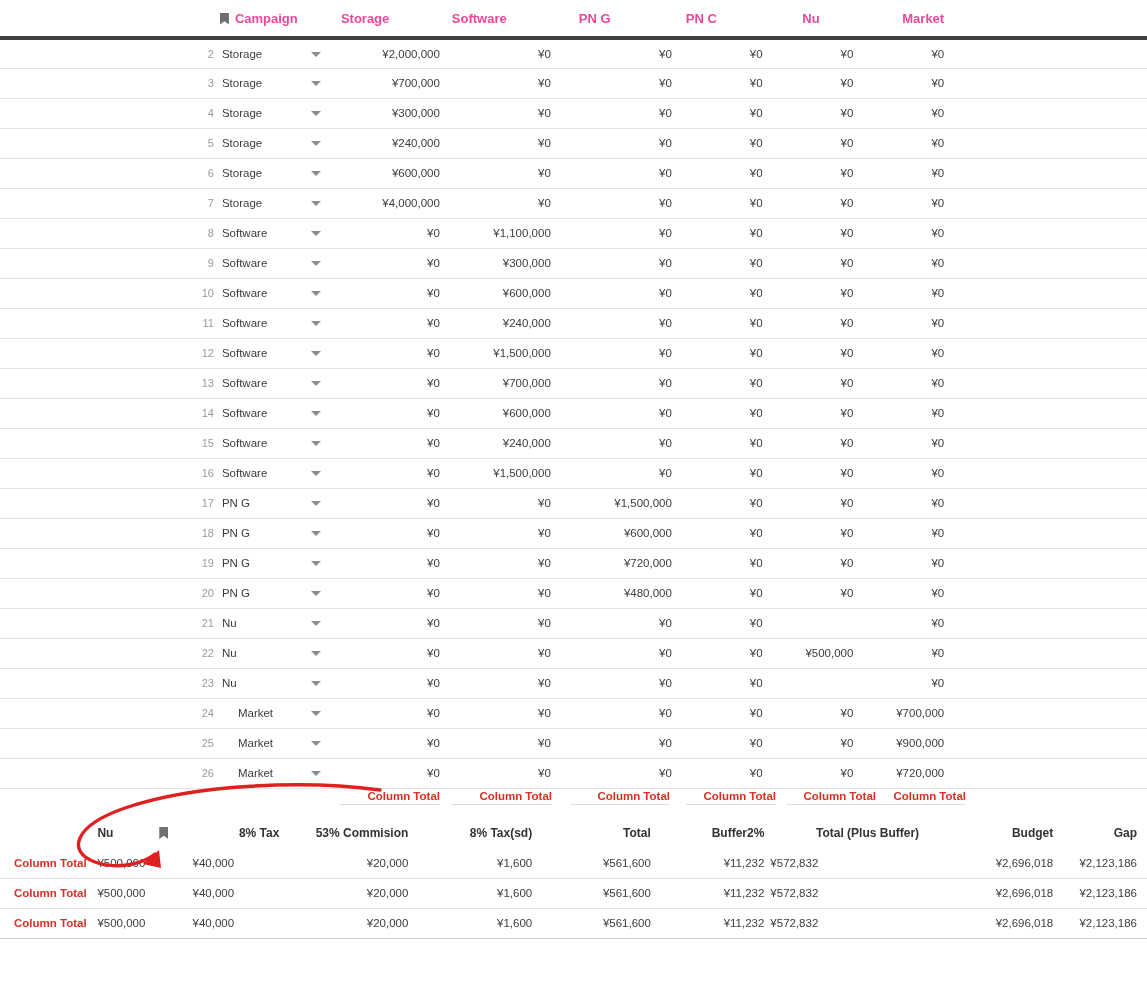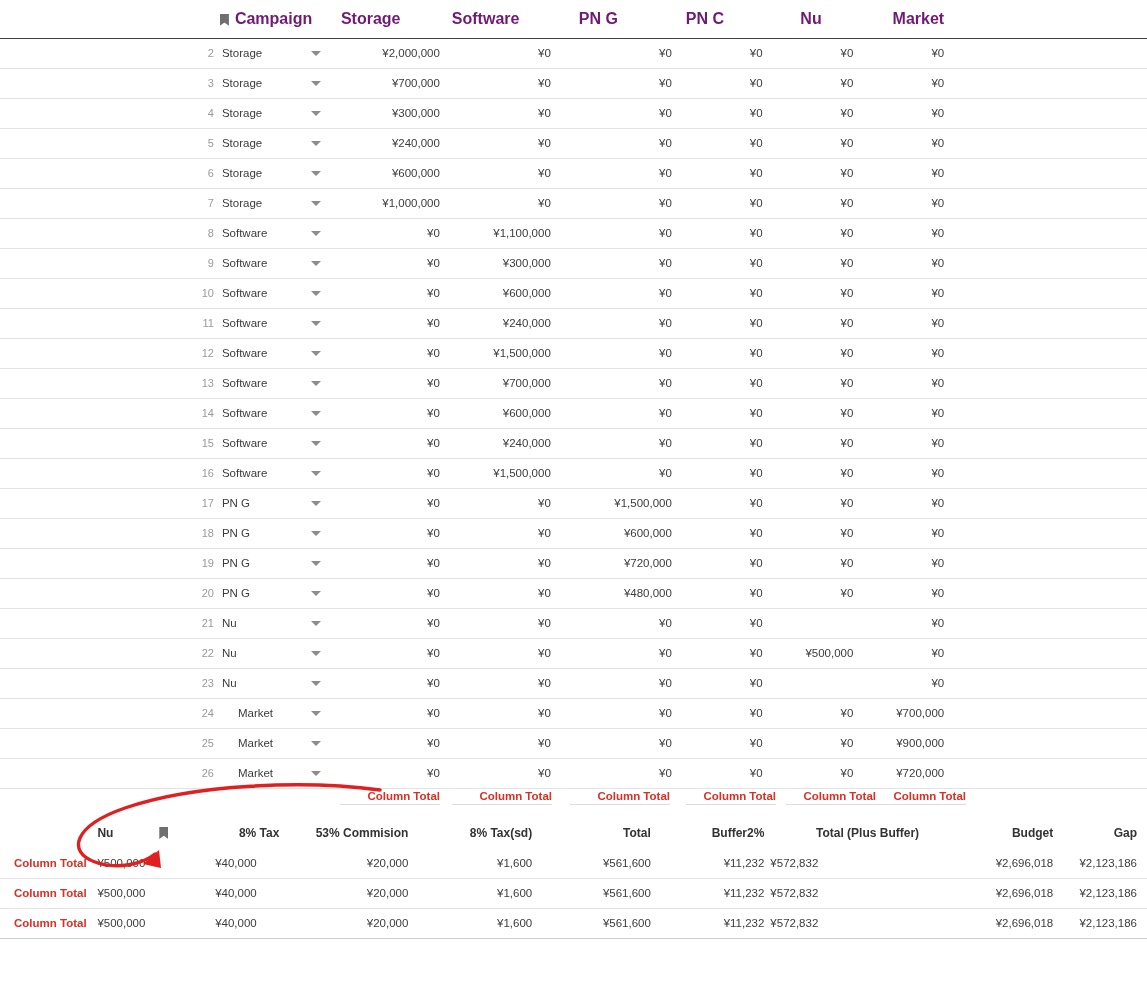--- a/index.html
+++ b/index.html
@@ -43,24 +43,24 @@
   .c-storage  { width: 110px; text-align: right; padding-right: 6px !important; }
   .c-software { width: 110px; text-align: right; padding-right: 6px !important; }
   .c-png      { width: 120px; text-align: right; padding-right: 6px !important; }
   .c-pnc      { width: 90px;  text-align: right; padding-right: 6px !important; }
   .c-nu       { width: 90px;  text-align: right; padding-right: 6px !important; }
   .c-market   { width: 90px;  text-align: right; padding-right: 6px !important; }
   .c-tail     { width: 195px; }
 
   .hrow th {
     height: 38px;
-    font-size: 16px;
+    font-size: 13px;
     font-weight: bold;
-    color: #701a75;
-    border-bottom: 1px solid #404040;
+    color: #ec4899;
+    border-bottom: 4px solid #404040;
   }
   .hrow th.left  { text-align: left; }
   .hrow th.right { text-align: right; padding-right: 6px !important; }
   .hrow th.center{ text-align: center; }
 
   .drow td { height: 30px; }
   .drow td.label { text-align: left; padding-left: 2px !important; }
   .drow td.label.indent { padding-left: 18px !important; }
 
   .bookmark {
@@ -98,21 +98,21 @@
     border-bottom: 1px solid #dcdcdc;
     padding-bottom: 2px;
     white-space: nowrap;
   }
 
   
   #bottom-table { left: 0; top: 818px; width: 1147px; }
   .b-ct      { width: 62px;  text-align: left;  color:#d93025; font-weight: bold; font-size: 11.5px; padding-left: 14px !important;}
   .b-nu      { width: 60px;  text-align: left;  padding-left: 8px !important; }
   .b-flag    { width: 40px;  text-align: left;  padding-left: 8px !important; }
-  .b-tax8    { width: 90px;  text-align: center; padding-right: 6px !important; }
+  .b-tax8    { width: 90px;  text-align: left; padding-right: 6px !important; }
   .b-com4    { width: 125px; text-align: right; padding-right: 6px !important; }
   .b-tax8sd  { width: 120px; text-align: right; padding-right: 6px !important; }
   .b-total   { width: 115px; text-align: right; padding-right: 6px !important; }
   .b-buffer  { width: 110px; text-align: right; padding-right: 6px !important; }
   .b-plus    { width: 150px; text-align: left; padding-right: 6px !important; }
   .b-budget  { width: 130px; text-align: right; padding-right: 6px !important; }
   .b-gap     { width: 85px;  text-align: right; padding-right: 10px !important; }
 
   .bhead th {
     height: 30px;
@@ -222,21 +222,21 @@
           <td class="c-pnc">¥0</td>
           <td class="c-nu">¥0</td>
           <td class="c-market">¥0</td>
           <td class="c-tail"></td>
         </tr>
         <tr class="drow rowline">
           <td class="c-gutter"></td>
           <td class="c-rownum">7</td>
           <td class="c-campaign label">Storage</td>
           <td class="c-caret"><span class="caret"></span></td>
-          <td class="c-storage">¥1,000,000</td>
+          <td class="c-storage">¥4,000,000</td>
           <td class="c-software">¥0</td>
           <td class="c-png">¥0</td>
           <td class="c-pnc">¥0</td>
           <td class="c-nu">¥0</td>
           <td class="c-market">¥0</td>
           <td class="c-tail"></td>
         </tr>
         <tr class="drow rowline">
           <td class="c-gutter"></td>
           <td class="c-rownum">8</td>

